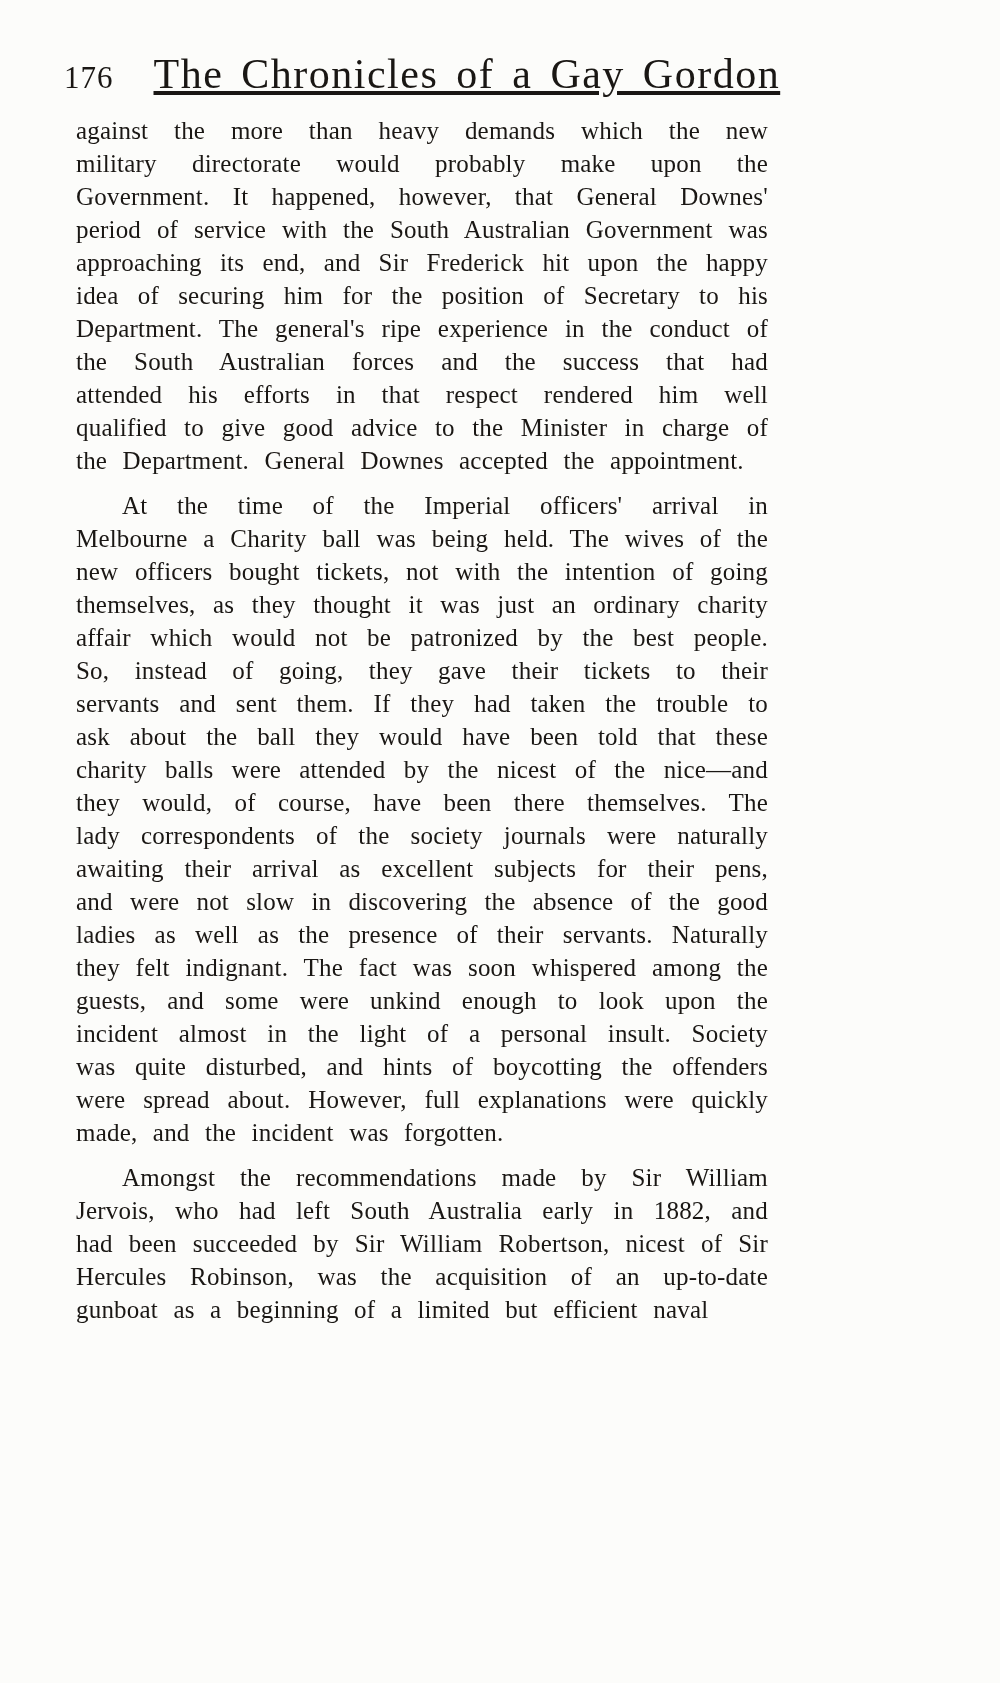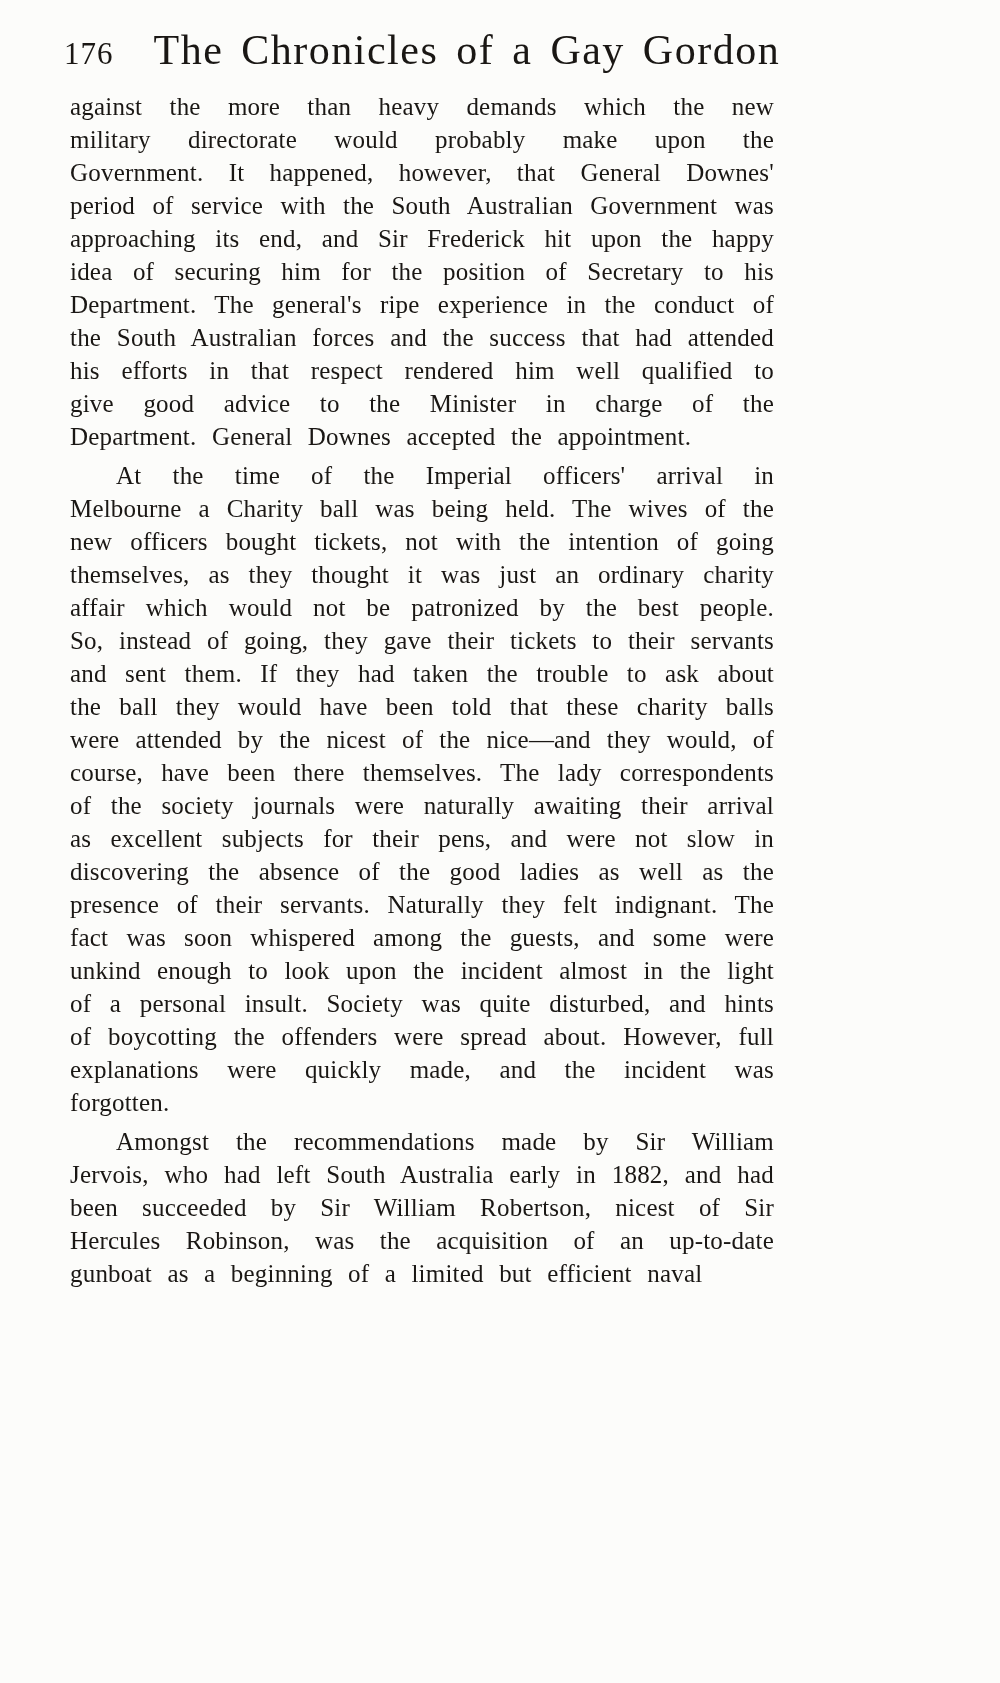--- a/index.html
+++ b/index.html
@@ -11,42 +11,43 @@
     height: 1683px;
     background: #fcfcfa;
     color: #1a1714;
     font-family: "Liberation Serif", "DejaVu Serif", serif;
     overflow: hidden;
   }
   .page {
     box-sizing: border-box;
     width: 904px;
     height: 1683px;
-    padding: 26px 124px 0 64px;
+    padding: 50px 124px 0 64px;
   }
   .page-header {
     display: flex;
     align-items: baseline;
     gap: 40px;
     margin: 0 0 16px 0;
     white-space: nowrap;
   }
   .page-number {
     font-size: 31px;
     letter-spacing: 1px;
   }
   .running-title {
     font-size: 42px;
     font-weight: normal;
     margin: 0;
     letter-spacing: 1.5px;
     word-spacing: 6px;
+    text-decoration: underline;
   }
   .page-body p {
-    margin: 6px;
+    margin: 12px;
     font-size: 25px;
     line-height: 33px;
     text-align: justify;
     text-indent: 46px;
     word-spacing: 9px;
     letter-spacing: 0.2px;
   }
   .page-body p.no-indent {
     text-indent: 0;
   }

